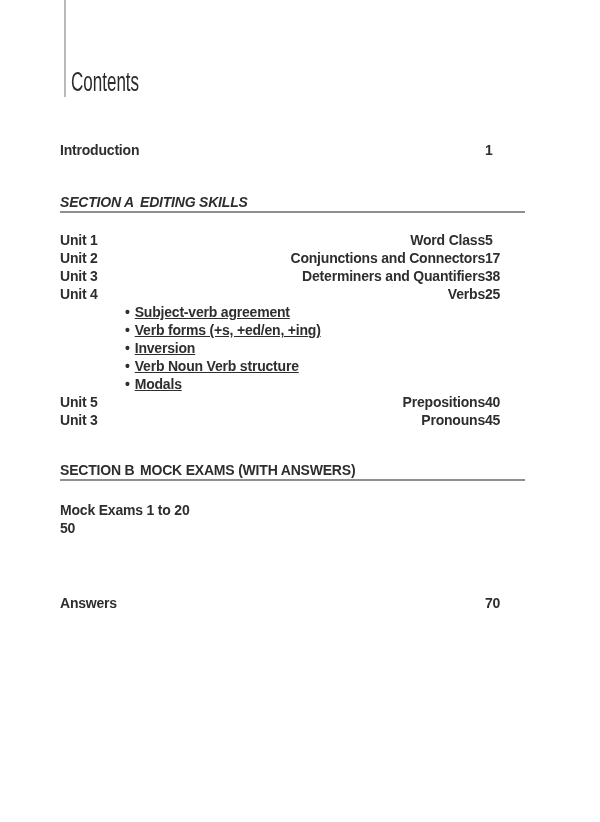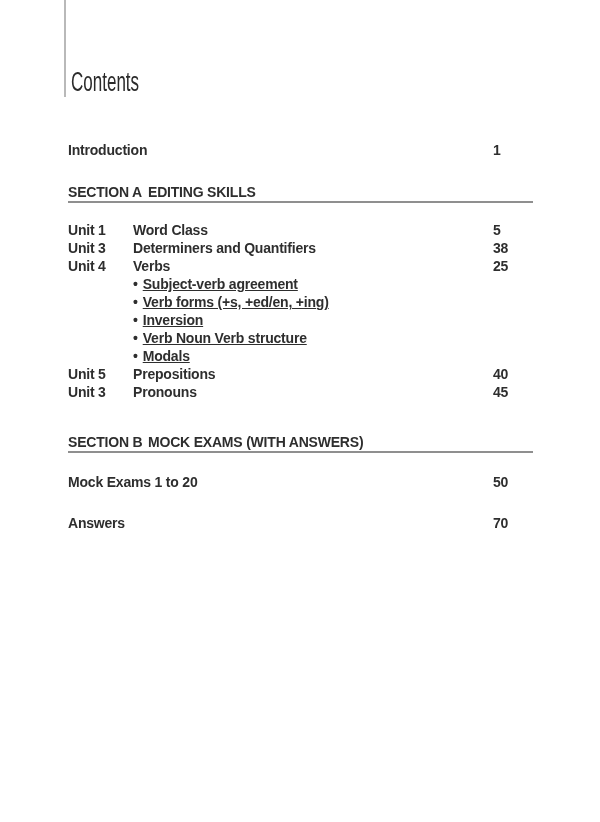--- a/index.html
+++ b/index.html
@@ -23,43 +23,43 @@
     font-size:27px;
     font-weight:400;
     line-height:1;
     color:#2b2b2b;
     transform:scaleX(0.63);
     transform-origin:left top;
     white-space:nowrap;
   }
   .content {
     position:absolute;
-    left:68px; top:141px;
+    left:60px; top:141px;
     width:465px;
     font-size:14px;
     font-weight:700;
     letter-spacing:-0.2px;
     line-height:18px;
   }
   .row { display:flex; }
   .row .lbl { flex:1 1 auto; }
   .row .pg  { flex:0 0 40px; width:40px; text-align:left; }
   .unit-col { flex:0 0 65px; width:65px; }
-  .title-col { flex:1 1 auto; }
+  .title-col { flex:1 1 auto;text-align:right; }
   .sub-row { padding-left:65px;text-decoration:underline; }
   .bullet { display:inline-block; margin-right:5px; }
   .section-header { display:flex; }
   .section-header .sec-label { flex:0 0 80px; width:80px; }
   .section-header .sec-title { flex:1 1 auto; }
   .rule { height:2px; background:#8f8f8f; }
-  .sec-a-header { margin-top:24px; }
+  .sec-a-header { margin-top:34px;font-style:italic; }
   .units { margin-top:18px; }
   .sec-b-header { margin-top:32px; }
-  .mock-row { margin-top:20px; }
-  .answers-row { margin-top:23px;justify-content:center; }
+  .mock-row { margin-top:20px;flex-direction:column; }
+  .answers-row { margin-top:35px;justify-content:center; }
 </style>
 </head>
 <body>
 
 <div class="page">
 
   <div class="vline"></div>
 
   <div class="contents-heading">Contents</div>
 
@@ -77,20 +77,25 @@
     <div class="rule"></div>
 
     <div class="units">
 
       <div class="row">
         <span class="unit-col">Unit 1</span>
         <span class="title-col">Word Class</span>
         <span class="pg">5</span>
       </div>
 
+      <div class="row">
+        <span class="unit-col">Unit 2</span>
+        <span class="title-col">Conjunctions and Connectors</span>
+        <span class="pg">17</span>
+      </div>
 
       <div class="row">
         <span class="unit-col">Unit 3</span>
         <span class="title-col">Determiners and Quantifiers</span>
         <span class="pg">38</span>
       </div>
 
       <div class="row">
         <span class="unit-col">Unit 4</span>
         <span class="title-col">Verbs</span>

